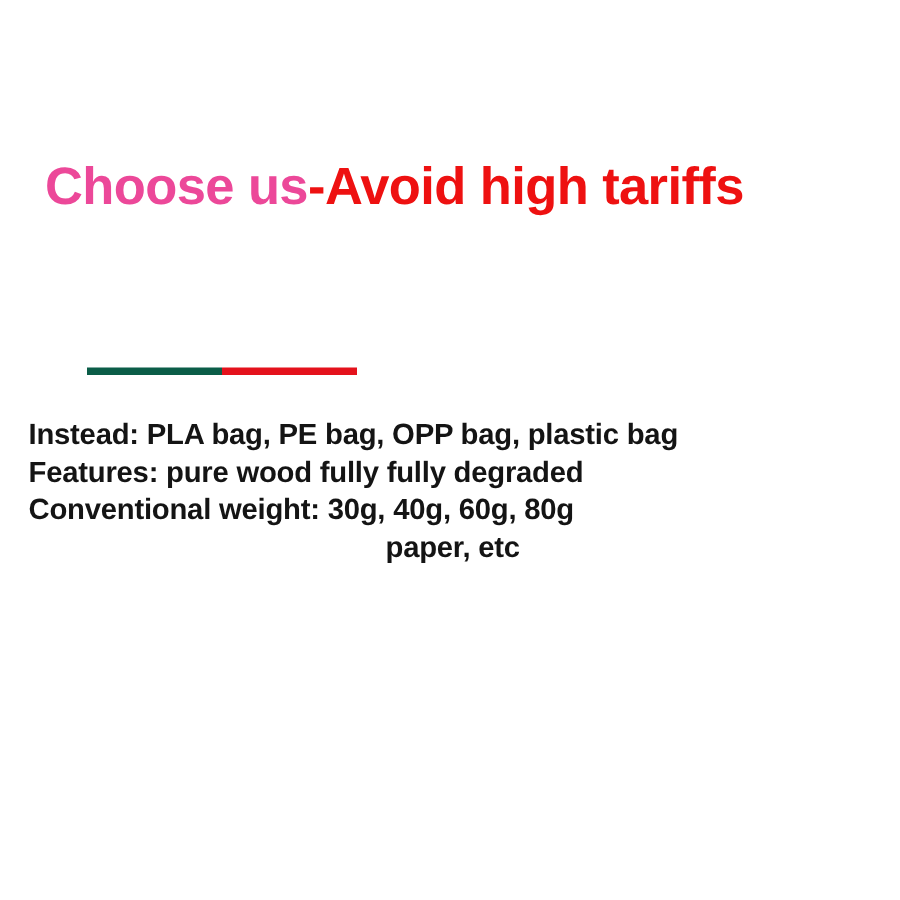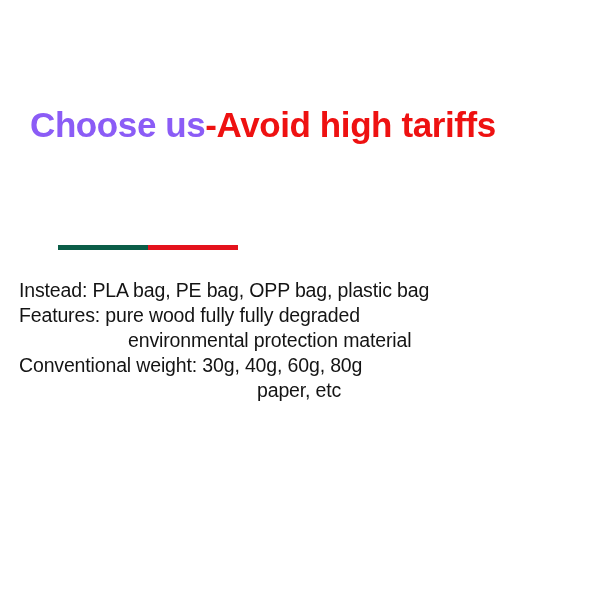--- a/index.html
+++ b/index.html
@@ -27,21 +27,21 @@
     position: absolute;
     left: 30px;
     top: 103px;
     font-size: 35px;
     font-weight: bold;
     letter-spacing: -0.4px;
     line-height: 44px;
     white-space: nowrap;
     color: #121212;
   }
-  .headline .part-black { color: #8b5cf6; }
+  .headline .part-black { color: #ec4899; }
   .headline .part-red   { color: #ee1111; }
 
   
   .subtitle {
     position: absolute;
     left: 26px;
     top: 195px;
     font-size: 31px;
     font-weight: bold;
     letter-spacing: -0.2px;
@@ -65,21 +65,21 @@
   
   .spec-list {
     position: absolute;
     left: 19px;
     top: 278px;
     right: 8px;
   }
   .spec-row {
     color: #141414;
     font-size: 19.5px;
-    font-weight: normal;
+    font-weight: bold;
     letter-spacing: -0.15px;
     line-height: 25px;
     white-space: nowrap;
   }
   .spec-row.gap-before { }
   .spec-row .cont-line { display: block; }
   .spec-row .indent-features { padding-left: 109px; }
   .spec-row .indent-scope    { padding-left: 238px; }
 </style>
 </head>
@@ -98,21 +98,20 @@
   </div>
 
   <div class="spec-list">
 
     <div class="spec-row">
       <span>Instead: PLA bag, PE bag, OPP bag, plastic bag</span>
     </div>
 
     <div class="spec-row">
       <span>Features: pure wood fully fully degraded</span>
-      <span class="cont-line indent-features">environmental protection material</span>
     </div>
 
     <div class="spec-row gap-before">
       <span>Conventional weight: 30g, 40g, 60g, 80g</span>
     </div>
 
     <div class="spec-row gap-before">
       <span class="cont-line indent-scope">paper, etc</span>
     </div>
 

